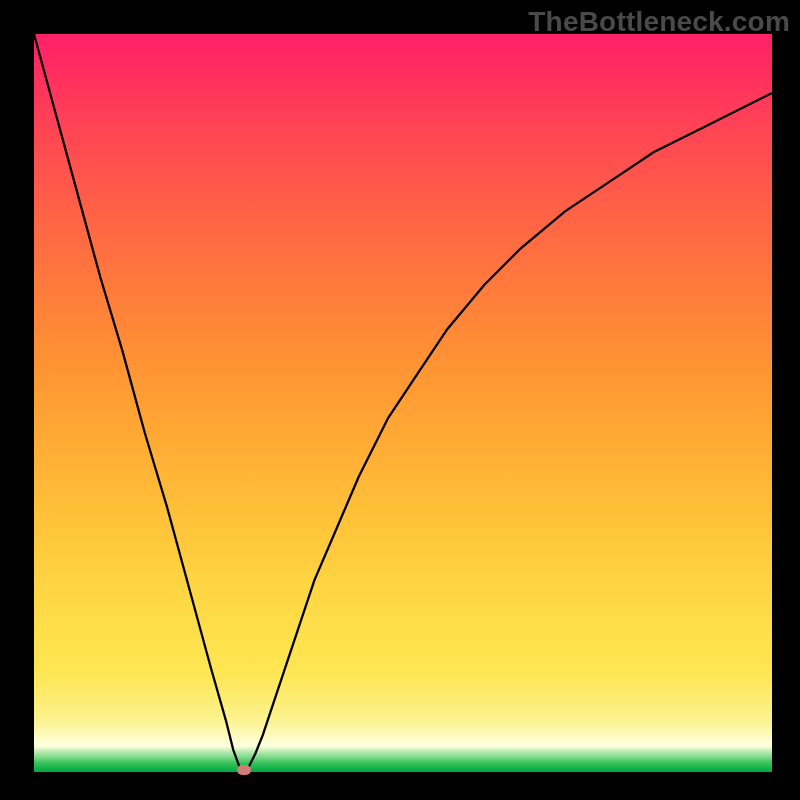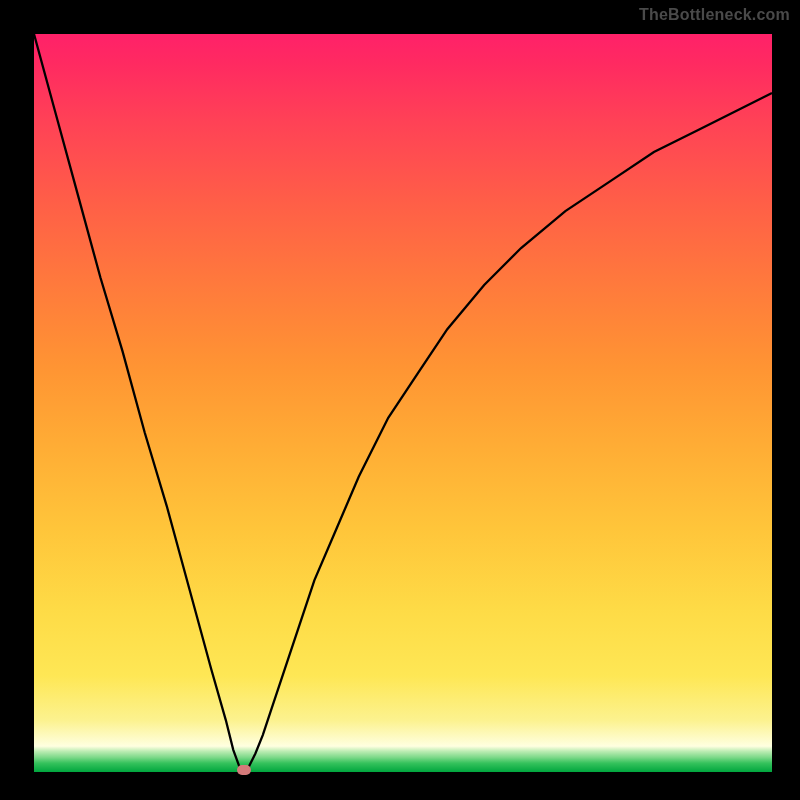--- a/index.html
+++ b/index.html
@@ -42,21 +42,21 @@
       #ff4256 88%,
       #ff2a61 96%,
       #ff2169 100%
     );
   }
   .watermark {
     position: absolute;
     top: 6px;
     right: 10px;
     color: #4a4a4a;
-    font-size: 16px;
+    font-size: 28px;
     font-weight: 600;
     letter-spacing: 0.2px;
     user-select: none;
   }
   svg.curve {
     position: absolute;
     left: 0;
     top: 0;
     width: 738px;
     height: 738px;

